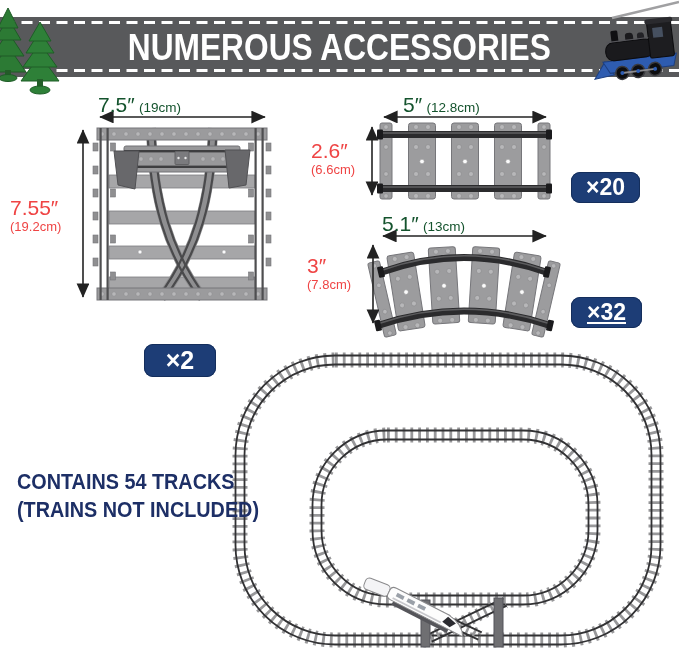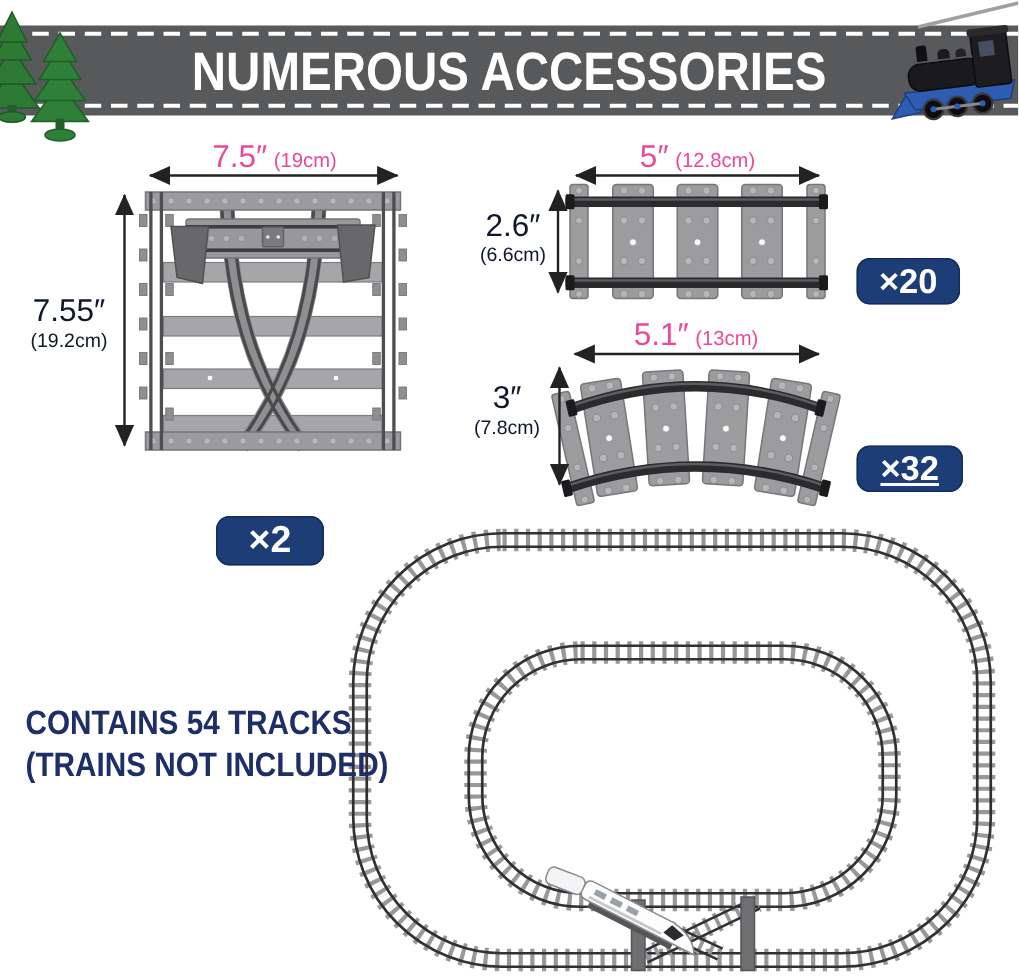--- a/index.html
+++ b/index.html
@@ -2,24 +2,24 @@
 <html><head>
 <meta charset="utf-8">
 <style>
   html,body{margin:0;padding:0;background:#ffffff;}
   .stage{position:relative;width:679px;height:652px;background:#fff;overflow:hidden;
          font-family:"Liberation Sans",sans-serif;padding-left:12px;}
   .gfx{position:absolute;left:0;top:0;}
   .banner-title{position:absolute;top:29px;left:0;width:679px;text-align:center;color:#ffffff;}
   .banner-title span{display:inline-block;font-weight:700;font-size:36px;line-height:38px;
          transform:scaleX(.88);white-space:nowrap;}
-  .dimh{position:absolute;color:#ec4899;text-align:center;white-space:nowrap;}
+  .dimh{position:absolute;color:#14532d;text-align:left;white-space:nowrap;}
   .dimh .in{font-size:21px;}
   .dimh .cm{font-size:13.5px;}
-  .dimv{position:absolute;color:#0f172a;text-align:center;}
+  .dimv{position:absolute;color:#ef4444;}
   .dimv .in{display:block;font-size:21px;line-height:22px;}
   .dimv .cm{display:block;font-size:13px;line-height:15px;}
   .badge{position:absolute;background:#1d3d76;color:#ffffff;border-radius:9px;
          display:flex;align-items:center;justify-content:center;font-weight:700;
          box-shadow:inset 0 0 0 1px #142e5c;margin-top:30px;}
   .footer-text{position:absolute;left:17px;top:468px;color:#1d2f66;font-weight:700;
          font-size:22.5px;line-height:27.5px;transform:scaleX(.88);transform-origin:left top;
          white-space:nowrap;}
 </style>
 </head>
@@ -293,21 +293,21 @@
 
 <div class="dimh" style="left:98px;top:93px;width:170px;">
   <span class="in">7.5″</span>
   <span class="cm">(19cm)</span>
 </div>
 <div class="dimv" style="left:10px;top:197px;width:72px;">
   <span class="in">7.55″</span>
   <span class="cm">(19.2cm)</span>
 </div>
 
-<div class="dimh" style="left:384px;top:93px;width:162px;">
+<div class="dimh" style="left:403px;top:93px;width:162px;">
   <span class="in">5″</span>
   <span class="cm">(12.8cm)</span>
 </div>
 <div class="dimv" style="left:311px;top:140px;width:62px;">
   <span class="in">2.6″</span>
   <span class="cm">(6.6cm)</span>
 </div>
 
 <div class="dimh" style="left:382px;top:212px;width:164px;">
   <span class="in">5.1″</span>

